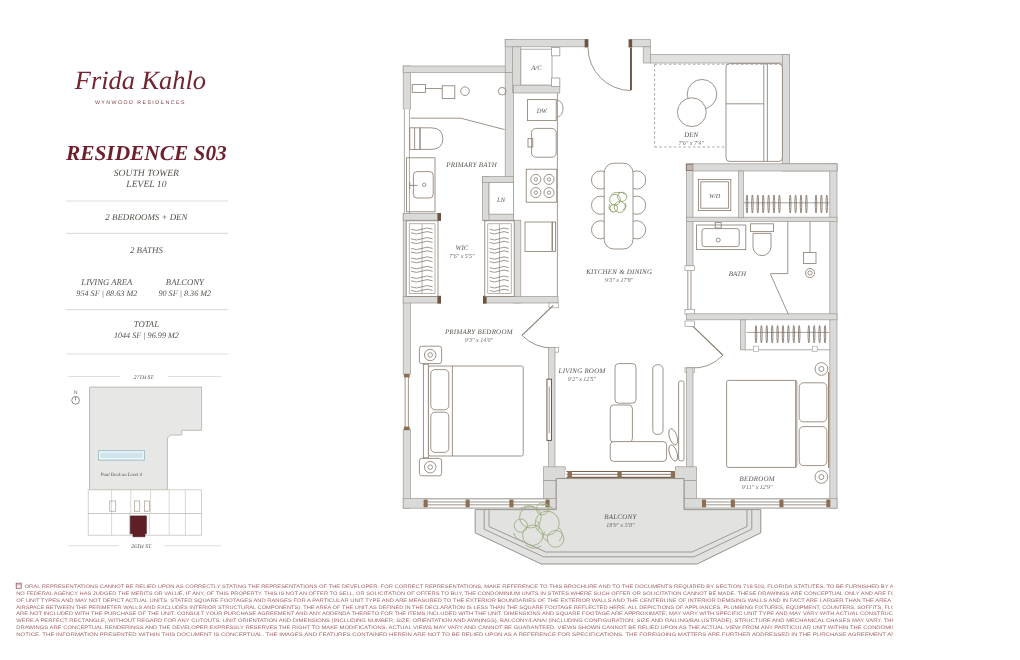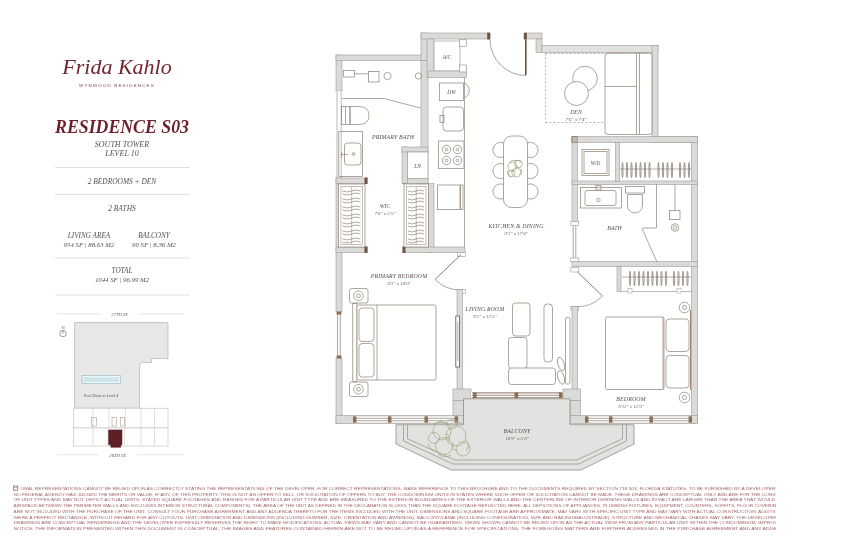--- a/index.html
+++ b/index.html
@@ -1,16 +1,16 @@
 <!DOCTYPE html>
 <html><head>
 <meta charset="utf-8">
 <style>
 html,body{margin:0;padding:0;background:#ffffff;}
-#page{position:relative;width:744px;height:550px;background:#ffffff;overflow:hidden;font-family:"Liberation Serif",serif;padding-left:32px;}
+#page{position:relative;width:744px;height:550px;background:#ffffff;overflow:hidden;font-family:"Liberation Serif",serif;}
 svg{position:absolute;left:0;top:0;}
 .rm{font-family:"Liberation Serif",serif;font-style:italic;fill:#56514b;}
 .dim{font-family:"Liberation Serif",serif;font-style:italic;fill:#6b665f;}
 .disc{font-family:"Liberation Sans",sans-serif;fill:#a26569;}
 </style>
 </head>
 <body>
 <div id="page">
 <svg width="850" height="550" viewBox="0 0 850 550">
 

